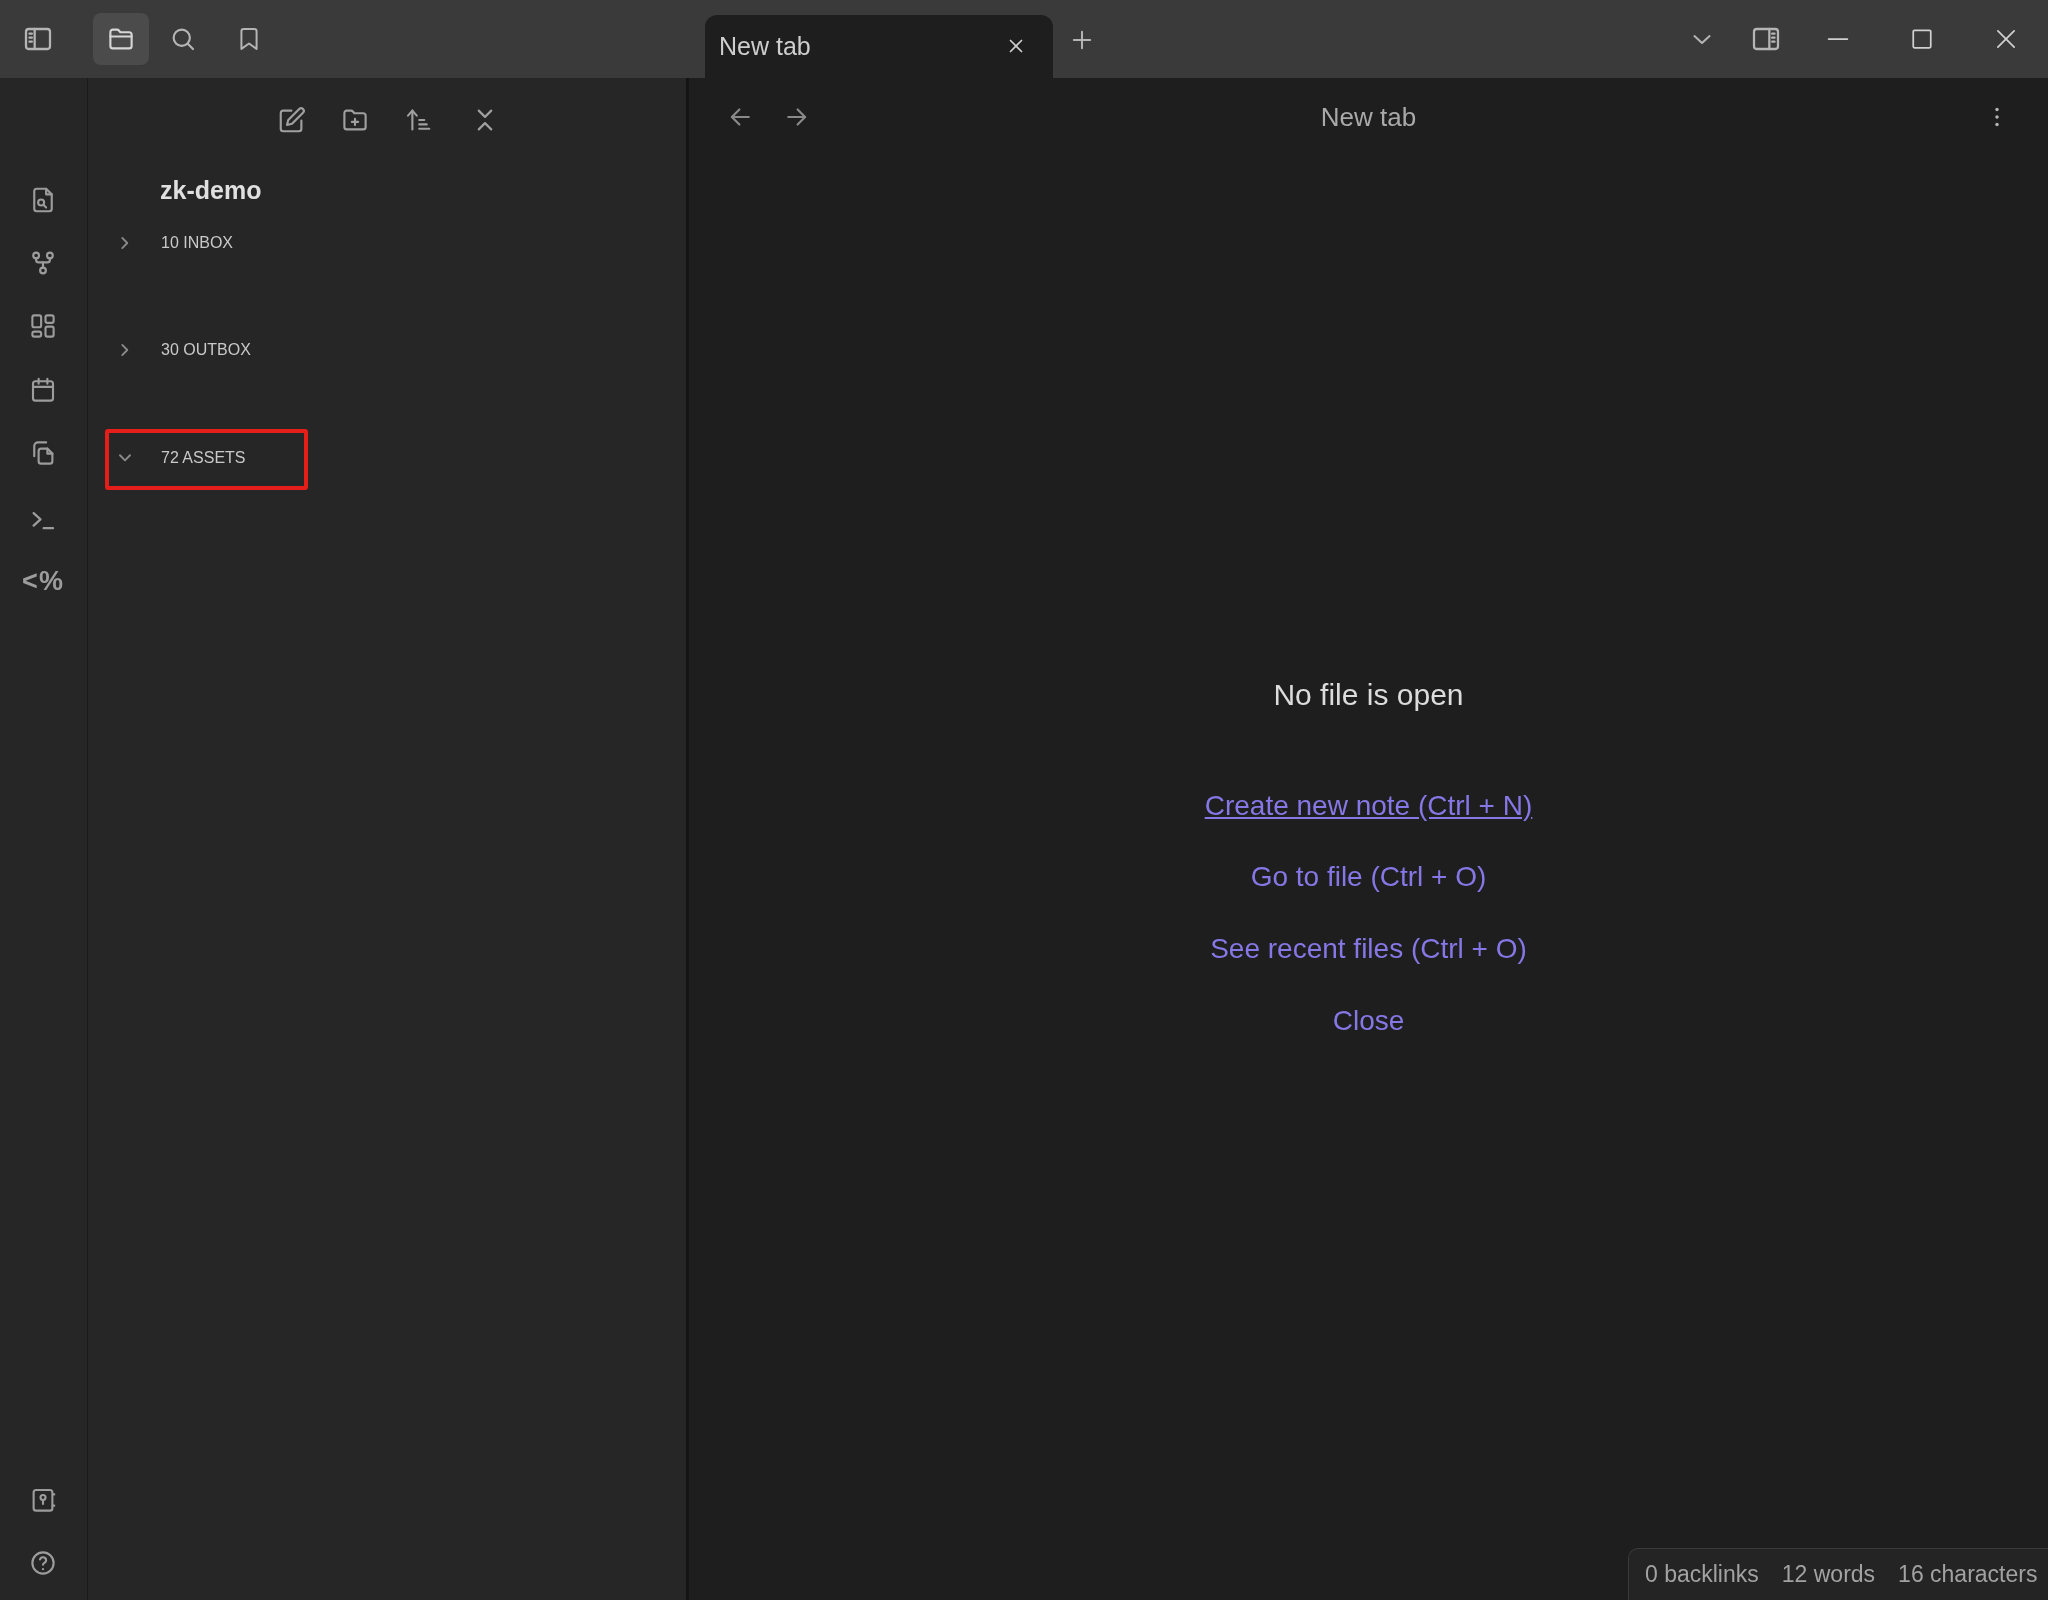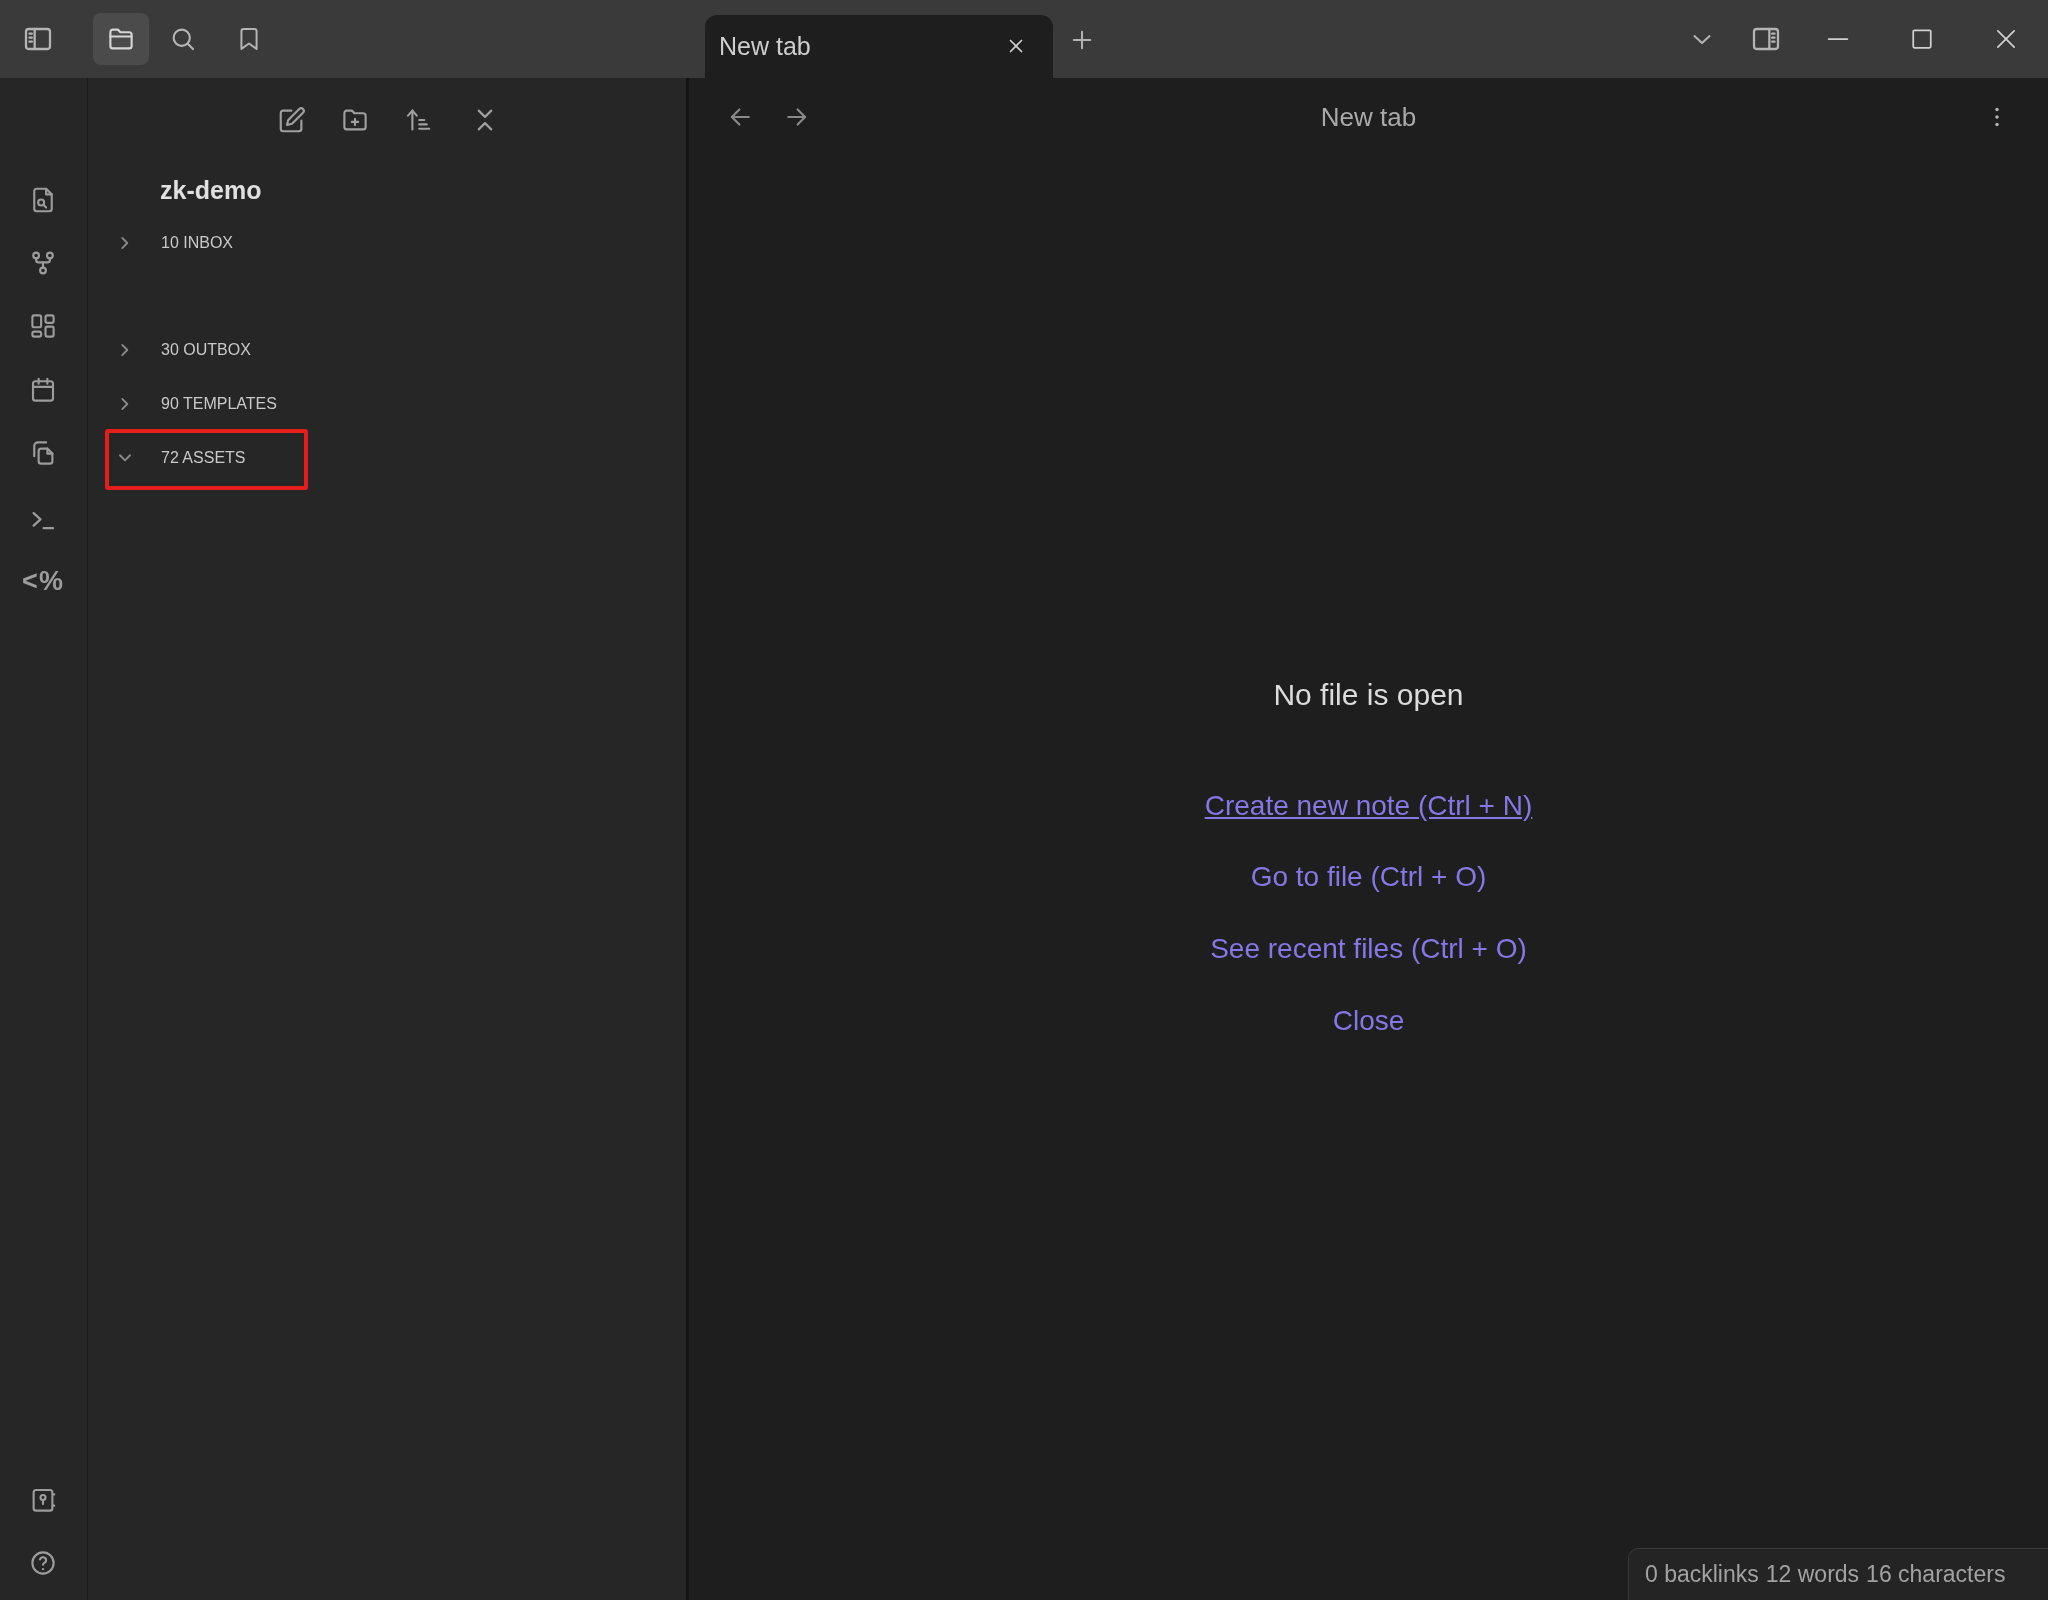--- a/index.html
+++ b/index.html
@@ -58,21 +58,21 @@
        align-items:center;justify-content:center;font-size:26px;color:#a9a9a9;}
   .nav-btn{color:#8a8a8a;}
   .empty-title{position:absolute;left:0;top:600px;width:100%;text-align:center;
        font-size:30px;font-weight:400;color:var(--text-primary);}
   .empty-link{position:absolute;left:0;width:100%;height:42px;display:flex;align-items:center;
        justify-content:center;font-size:28px;color:var(--accent);cursor:pointer;}
 
   
   .statusbar{position:absolute;left:1628px;top:1548px;width:420px;height:52px;background:#242424;
        border-top:1px solid #3a3a3a;border-left:1px solid #3a3a3a;border-top-left-radius:10px;
-       display:flex;align-items:center;gap:7px;padding-left:16px;
+       display:flex;align-items:center;gap:23px;padding-left:16px;
        font-size:23px;color:#a2a2a2;white-space:nowrap;}
 
   svg{display:block;}
 </style>
 </head>
 <body>
 
 <div class="app">
 
   <div class="topbar">
@@ -286,28 +286,20 @@
 
     <div class="tree-row" style="top:251px;">
       <span class="tree-chevron">
         <svg viewBox="0 0 24 24" width="22" height="22" fill="none" stroke="currentColor" stroke-width="2" stroke-linecap="round" stroke-linejoin="round">
             <path d="m9 6.5 5.5 5.5L9 17.5"></path>
           </svg>
       </span>
       <span class="tree-label">30 OUTBOX</span>
     </div>
 
-    <div class="tree-row" style="top:305px;">
-      <span class="tree-chevron">
-        <svg viewBox="0 0 24 24" width="22" height="22" fill="none" stroke="currentColor" stroke-width="2" stroke-linecap="round" stroke-linejoin="round">
-            <path d="m9 6.5 5.5 5.5L9 17.5"></path>
-          </svg>
-      </span>
-      <span class="tree-label">90 TEMPLATES</span>
-    </div>
 
     <div class="tree-row" style="top:359px;">
       <span class="tree-chevron">
         <svg viewBox="0 0 24 24" width="22" height="22" fill="none" stroke="currentColor" stroke-width="2" stroke-linecap="round" stroke-linejoin="round">
             <path d="m6.5 9 5.5 5.5L17.5 9"></path>
           </svg>
       </span>
       <span class="tree-label">72 ASSETS</span>
     </div>
 

